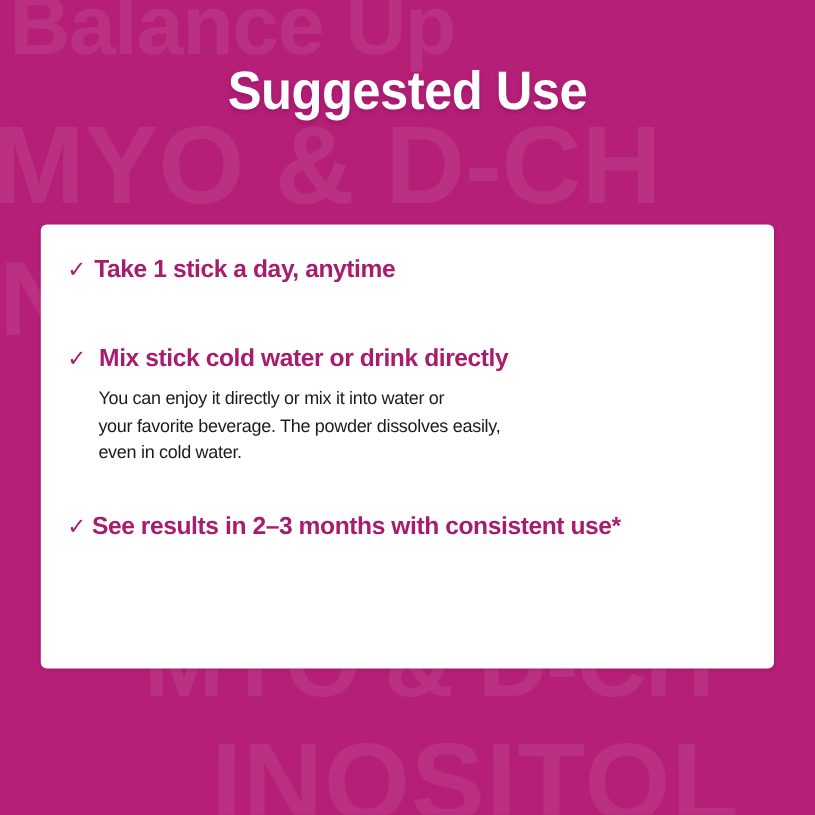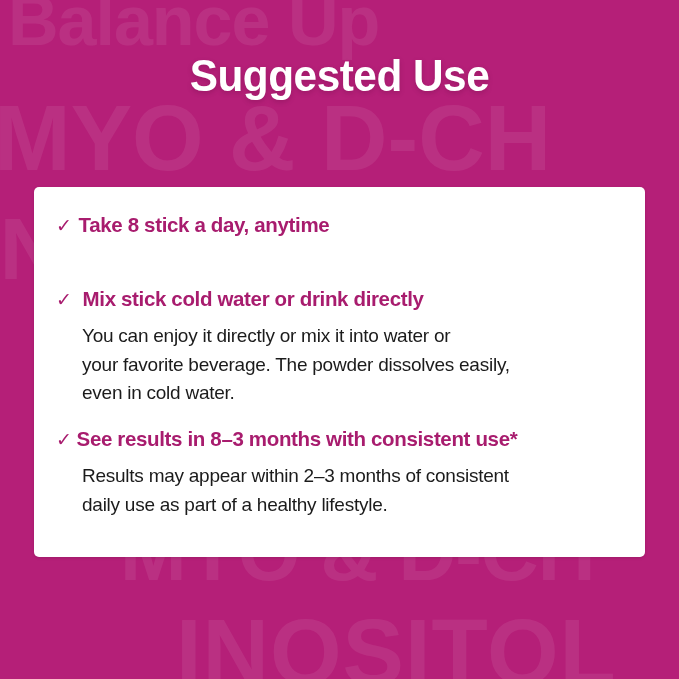--- a/index.html
+++ b/index.html
@@ -99,21 +99,21 @@
     flex: 0 0 auto;
   }
 
   .item-2 .item-head .check-icon { margin-right: 11px; }
   .item-3 .item-head .check-icon { margin-right: 5px; }
 
   .item-body {
     margin-top: 11px;
     margin-left: 26px;
     color: #1b1b1b;
-    font-size: 19px;
+    font-size: 15px;
     line-height: 1.5;
     letter-spacing: -0.25px;
     white-space: pre-line;
   }
 </style>
 </head>
 <body>
 
 <div id="watermark-layer">
   <div class="wm wm-1">Balance Up</div>
@@ -123,36 +123,34 @@
   <div class="wm wm-5">INOSITOL</div>
 </div>
 
 <h1 id="page-title">Suggested Use</h1>
 
 <section id="card">
 
   <div class="item item-1">
     <div class="item-head">
       <span class="check-icon">✓</span>
-      <span>Take 8 stick a day, anytime</span>
+      <span>Take 1 stick a day, anytime</span>
     </div>
   </div>
 
   <div class="item item-2">
     <div class="item-head">
       <span class="check-icon">✓</span>
       <span>Mix stick cold water or drink directly</span>
     </div>
     <p class="item-body">You can enjoy it directly or mix it into water or
 your favorite beverage. The powder dissolves easily,
 even in cold water.</p>
   </div>
 
   <div class="item item-3">
     <div class="item-head">
       <span class="check-icon">✓</span>
-      <span>See results in 8–3 months with consistent use*</span>
+      <span>See results in 2–3 months with consistent use*</span>
     </div>
-    <p class="item-body">Results may appear within 2–3 months of consistent
-daily use as part of a healthy lifestyle.</p>
   </div>
 
 </section>
 
 </body></html>

